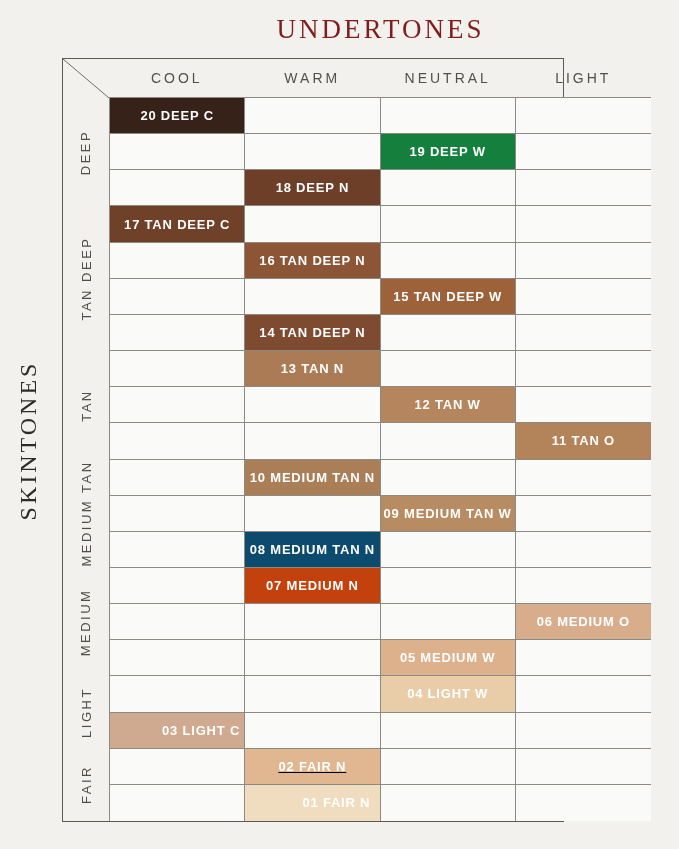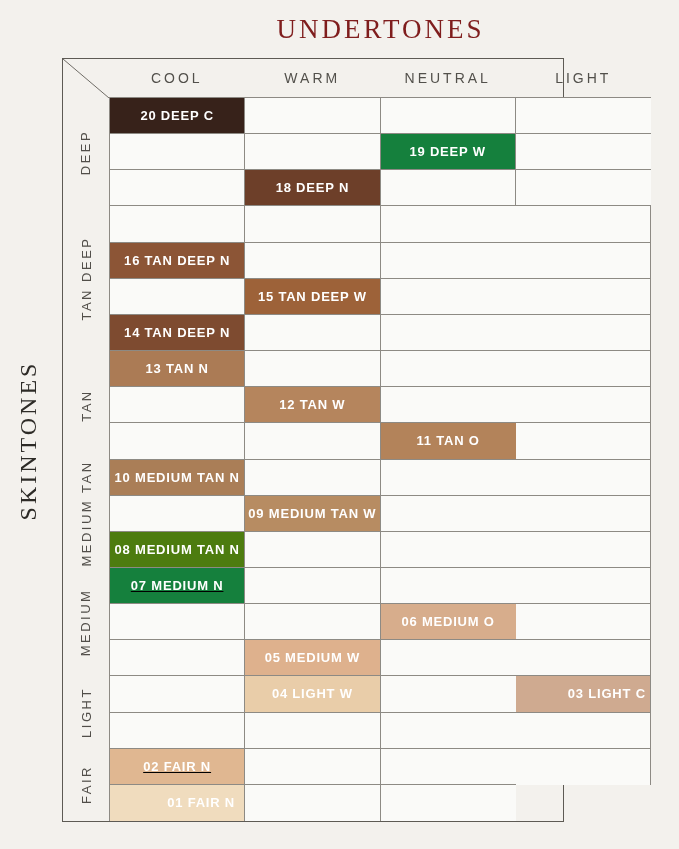--- a/index.html
+++ b/index.html
@@ -139,20 +139,23 @@
         <div class="cell" style="background: #15803d;">
           <span class="shade-label">19 DEEP W</span>
         </div>
         <div class="cell last-col"></div>
         <div class="cell"></div>
         <div class="cell" style="background: rgb(109, 63, 41);">
           <span class="shade-label">18 DEEP N</span>
         </div>
         <div class="cell"></div>
         <div class="cell last-col"></div>
+        <div class="cell" style="background: rgb(111, 65, 40);">
+          <span class="shade-label">17 TAN DEEP C</span>
+        </div>
         <div class="cell"></div>
         <div class="cell"></div>
         <div class="cell last-col"></div>
         <div class="cell"></div>
         <div class="cell" style="background: rgb(140, 85, 54);">
           <span class="shade-label">16 TAN DEEP N</span>
         </div>
         <div class="cell"></div>
         <div class="cell last-col"></div>
         <div class="cell"></div>
@@ -191,27 +194,27 @@
         </div>
         <div class="cell"></div>
         <div class="cell last-col"></div>
         <div class="cell"></div>
         <div class="cell"></div>
         <div class="cell" style="background: rgb(183, 140, 98);">
           <span class="shade-label">09 MEDIUM TAN W</span>
         </div>
         <div class="cell last-col"></div>
         <div class="cell"></div>
-        <div class="cell" style="background: #4d7c0f;">
+        <div class="cell" style="background: #0c4a6e;">
           <span class="shade-label">08 MEDIUM TAN N</span>
         </div>
         <div class="cell"></div>
         <div class="cell last-col"></div>
         <div class="cell"></div>
-        <div class="cell" style="background: #15803d; text-decoration: underline;">
+        <div class="cell" style="background: #c2410c;">
           <span class="shade-label">07 MEDIUM N</span>
         </div>
         <div class="cell"></div>
         <div class="cell last-col"></div>
         <div class="cell"></div>
         <div class="cell"></div>
         <div class="cell"></div>
         <div class="cell last-col" style="background: rgb(215, 173, 140);">
           <span class="shade-label">06 MEDIUM O</span>
         </div>

